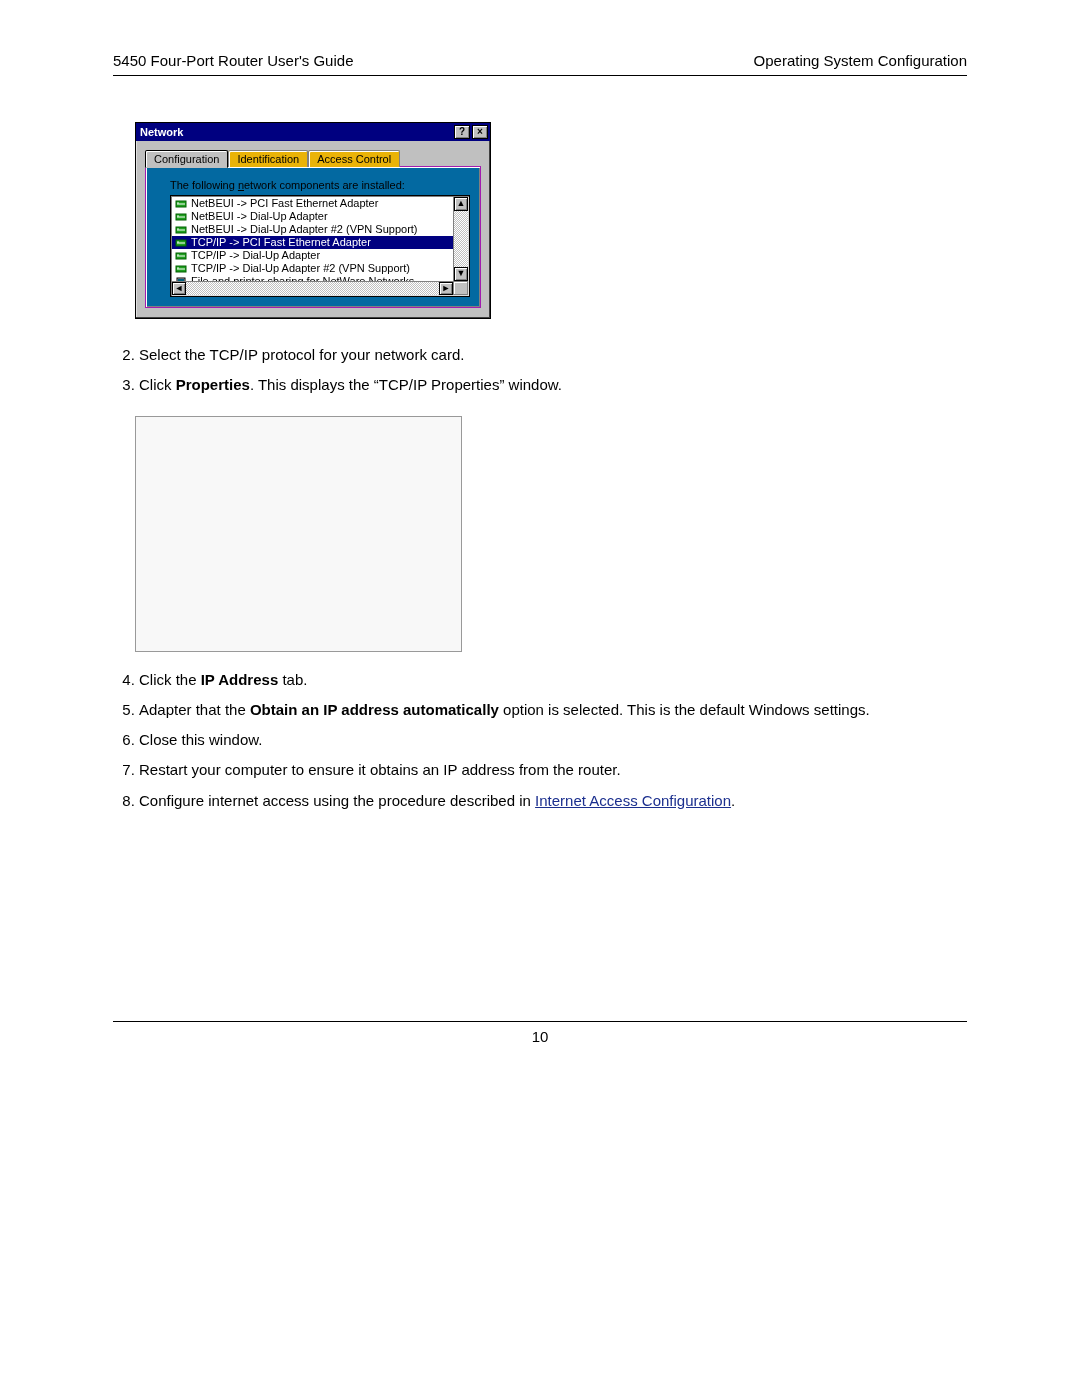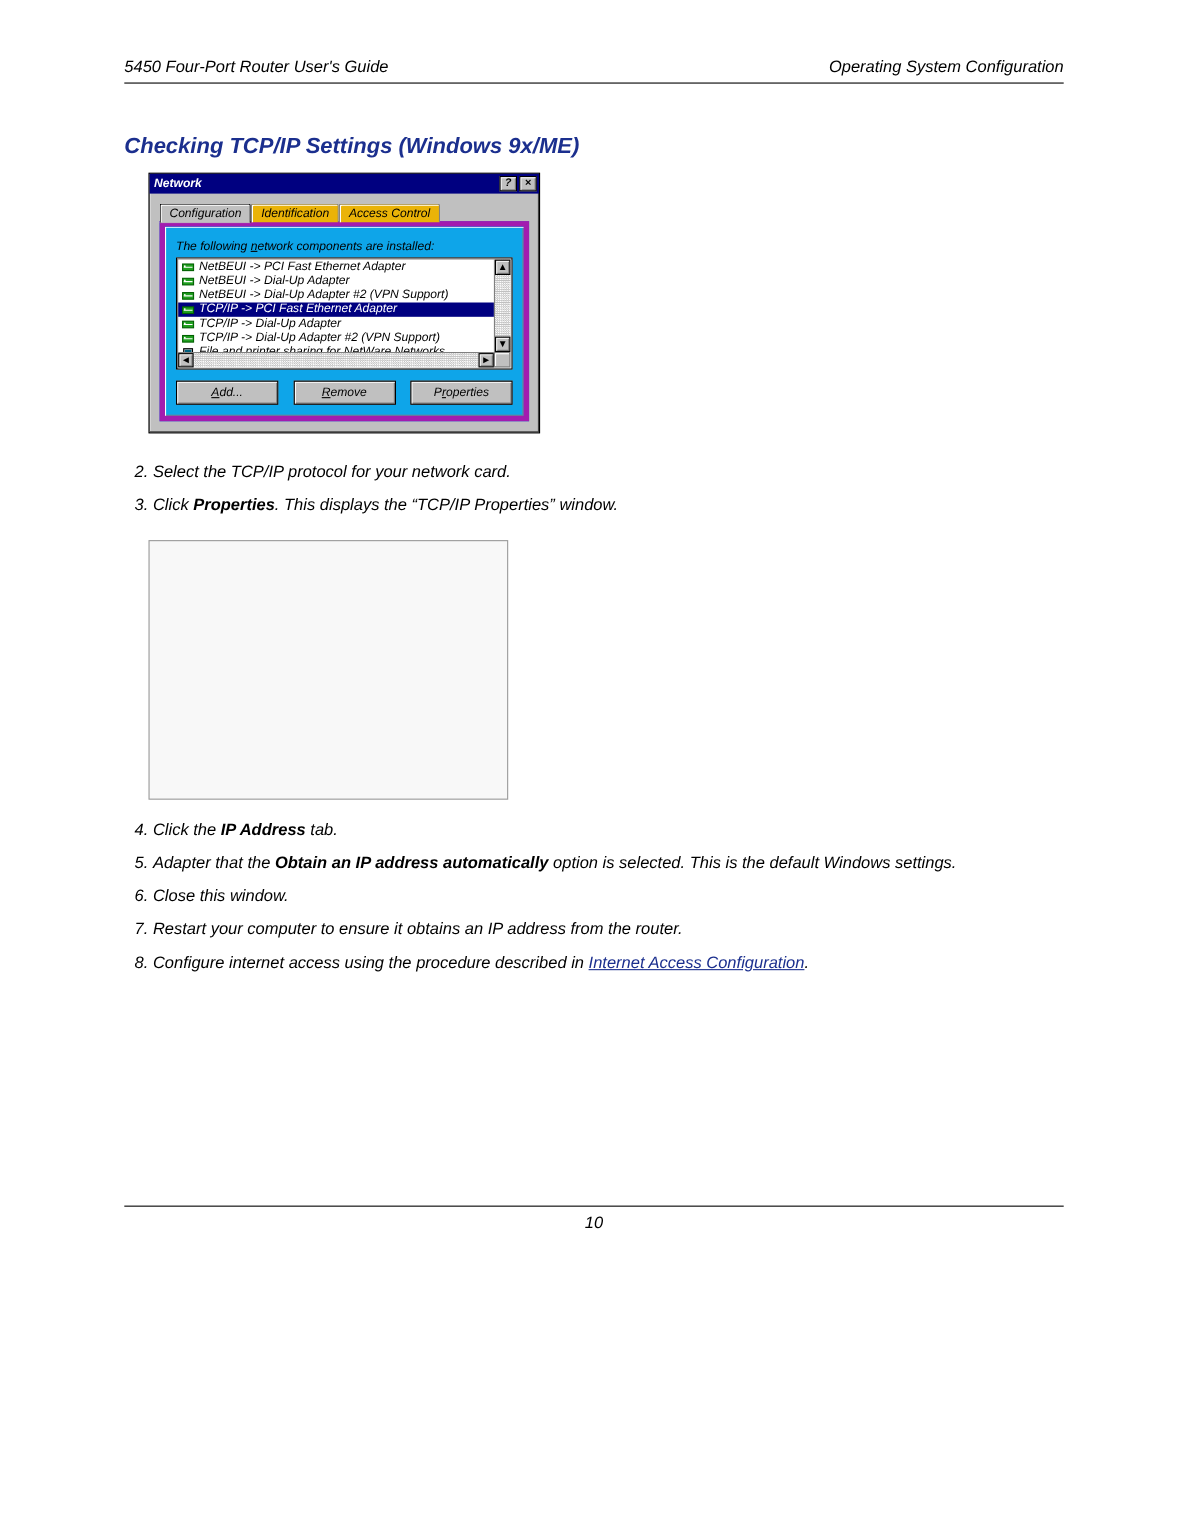--- a/index.html
+++ b/index.html
@@ -6,21 +6,20 @@
   body {
     margin: 0;
     background: #fff;
     font-family: Arial, Helvetica, sans-serif;
     font-size: 15px;
     color: #000;
     width: 1080px;
   }
   .page {
     padding: 52px 113px 60px 113px;
-    font-style: italic;
   }
   .hdr {
     display: flex;
     justify-content: space-between;
     font-size: 15px;
     padding-bottom: 6px;
     border-bottom: 1px solid #000;
     margin-bottom: 46px;
   }
   .title {
@@ -92,24 +91,24 @@
   }
   .tab.active {
     border-color: #000;
     position: relative;
     z-index: 2;
     background: #c0c0c0;
     border-bottom: 1px solid #c0c0c0;
     margin-bottom: -1px;
   }
   .tabpanel {
-    border: 5px solid #a21caf;
-    box-shadow: inset 1px 1px 0 #fff, inset -1px -1px 0 #808080;
-    padding: 12px 10px 10px 10px;
-    background: #0ea5e9;
+    border: 1px solid #a21caf;
+    box-shadow: inset 1px 1px 0 #fff, inset -1px -1px 0 #808080;
+    padding: 12px 10px 10px 24px;
+    background: #0369a1;
   }
   .panel-label { font-size: 11px; margin-bottom: 4px; }
   .listbox-wrap { position: relative; }
   .listbox {
     background: #fff;
     border: 1px solid #000;
     box-shadow: inset 1px 1px 0 #808080, inset -1px -1px 0 #dfdfdf;
     height: 102px;
     overflow: hidden;
     position: relative;
@@ -186,21 +185,20 @@
 </head>
 <body>
 
 <div class="page">
 
   <div class="hdr">
     <span>5450 Four-Port Router User's Guide</span>
     <span>Operating System Configuration</span>
   </div>
 
-  <div class="title">Checking TCP/IP Settings (Windows 9x/ME)</div>
 
 
   <div class="winwrap">
     <div class="win">
       <div class="titlebar">
         <span>Network</span>
         <div class="tbtns">
           <div class="tbtn"><span>?</span></div>
           <div class="tbtn"><span>×</span></div>
         </div>
@@ -293,25 +291,20 @@
                 <div class="sbtn">▲</div>
                 <div class="sbtn bottom">▼</div>
               </div>
               <div class="hscroll">
                 <div class="hbtn">◄</div>
                 <div class="hbtn">►</div>
               </div>
               <div class="corner"></div>
             </div>
           </div>
-          <div class="btnrow">
-            <div class="btn95"><span class="underline">A</span><span>dd...</span></div>
-            <div class="btn95"><span class="underline">R</span><span>emove</span></div>
-            <div class="btn95"><span>P</span><span class="underline">r</span><span>operties</span></div>
-          </div>
         </div>
       </div>
     </div>
   </div>
 
   <ol start="2">
     <li>Select the TCP/IP protocol for your network card.</li>
     <li>
       <span>Click </span><span class="bold">Properties</span><span>. This displays the “TCP/IP Properties” window.</span>
     </li>

